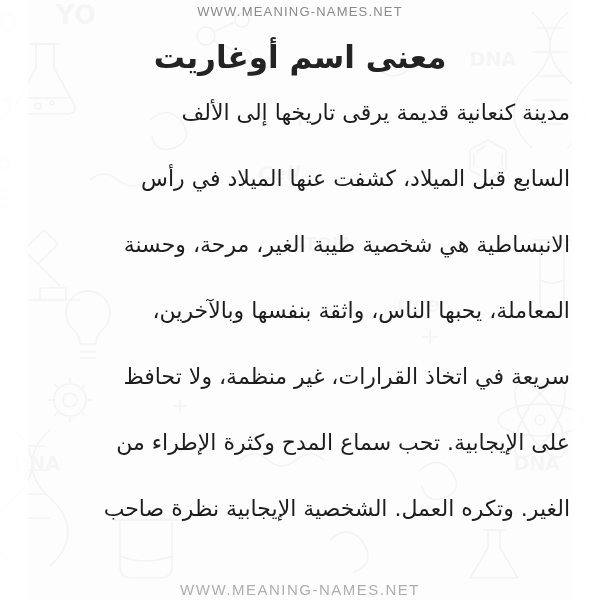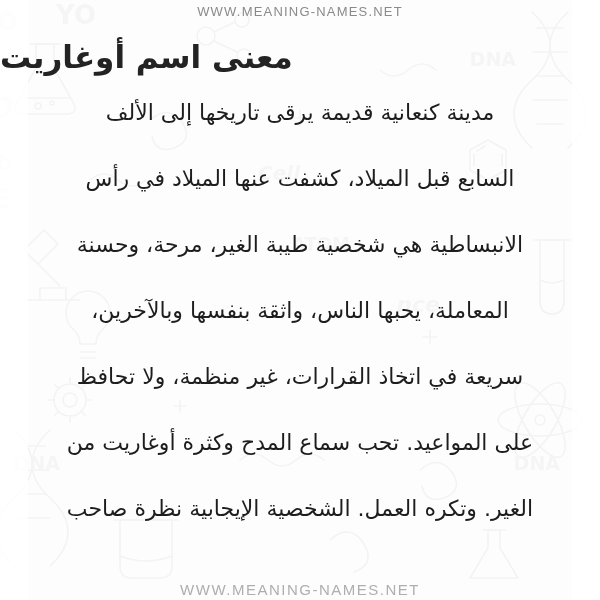--- a/index.html
+++ b/index.html
@@ -89,42 +89,41 @@
     white-space: nowrap;
   }
 
   
   .title {
     position: absolute;
     top: 18px;
     left: 0;
     right: 0;
     z-index: 4;
-    text-align: left;
+    text-align: center;
     font-family: "DejaVu Sans", sans-serif;
     font-size: 31px;
     font-weight: 700;
     color: #232323;
     direction: rtl;
     white-space: nowrap;
   }
 
   
   .body-text {
     position: absolute;
     top: 80px;
     left: 30px;
     right: 30px;
     z-index: 4;
     direction: rtl;
   }
   .body-line {
     height: 66px;
     line-height: 66px;
-    text-align: center;
     font-family: "DejaVu Sans", sans-serif;
     font-size: 22px;
     font-weight: 400;
     color: #1d1d1d;
     white-space: nowrap;
   }
 </style>
 </head>
 <body>
 
@@ -220,19 +219,19 @@
   <div class="watermark-top">WWW.MEANING-NAMES.NET</div>
 
   <h1 class="title">معنى اسم أوغاريت</h1>
 
   <div class="body-text">
     <div class="body-line">مدينة كنعانية قديمة يرقى تاريخها إلى الألف</div>
     <div class="body-line">السابع قبل الميلاد، كشفت عنها الميلاد في رأس</div>
     <div class="body-line">الانبساطية هي شخصية طيبة الغير، مرحة، وحسنة</div>
     <div class="body-line">المعاملة، يحبها الناس، واثقة بنفسها وبالآخرين،</div>
     <div class="body-line">سريعة في اتخاذ القرارات، غير منظمة، ولا تحافظ</div>
-    <div class="body-line">على المواعيد. تحب سماع المدح وكثرة أوغاريت من</div>
+    <div class="body-line">على الإيجابية. تحب سماع المدح وكثرة الإطراء من</div>
     <div class="body-line">الغير. وتكره العمل. الشخصية الإيجابية نظرة صاحب</div>
   </div>
 
   <div class="watermark-bottom">WWW.MEANING-NAMES.NET</div>
 
 </div>
 
 </body></html>

